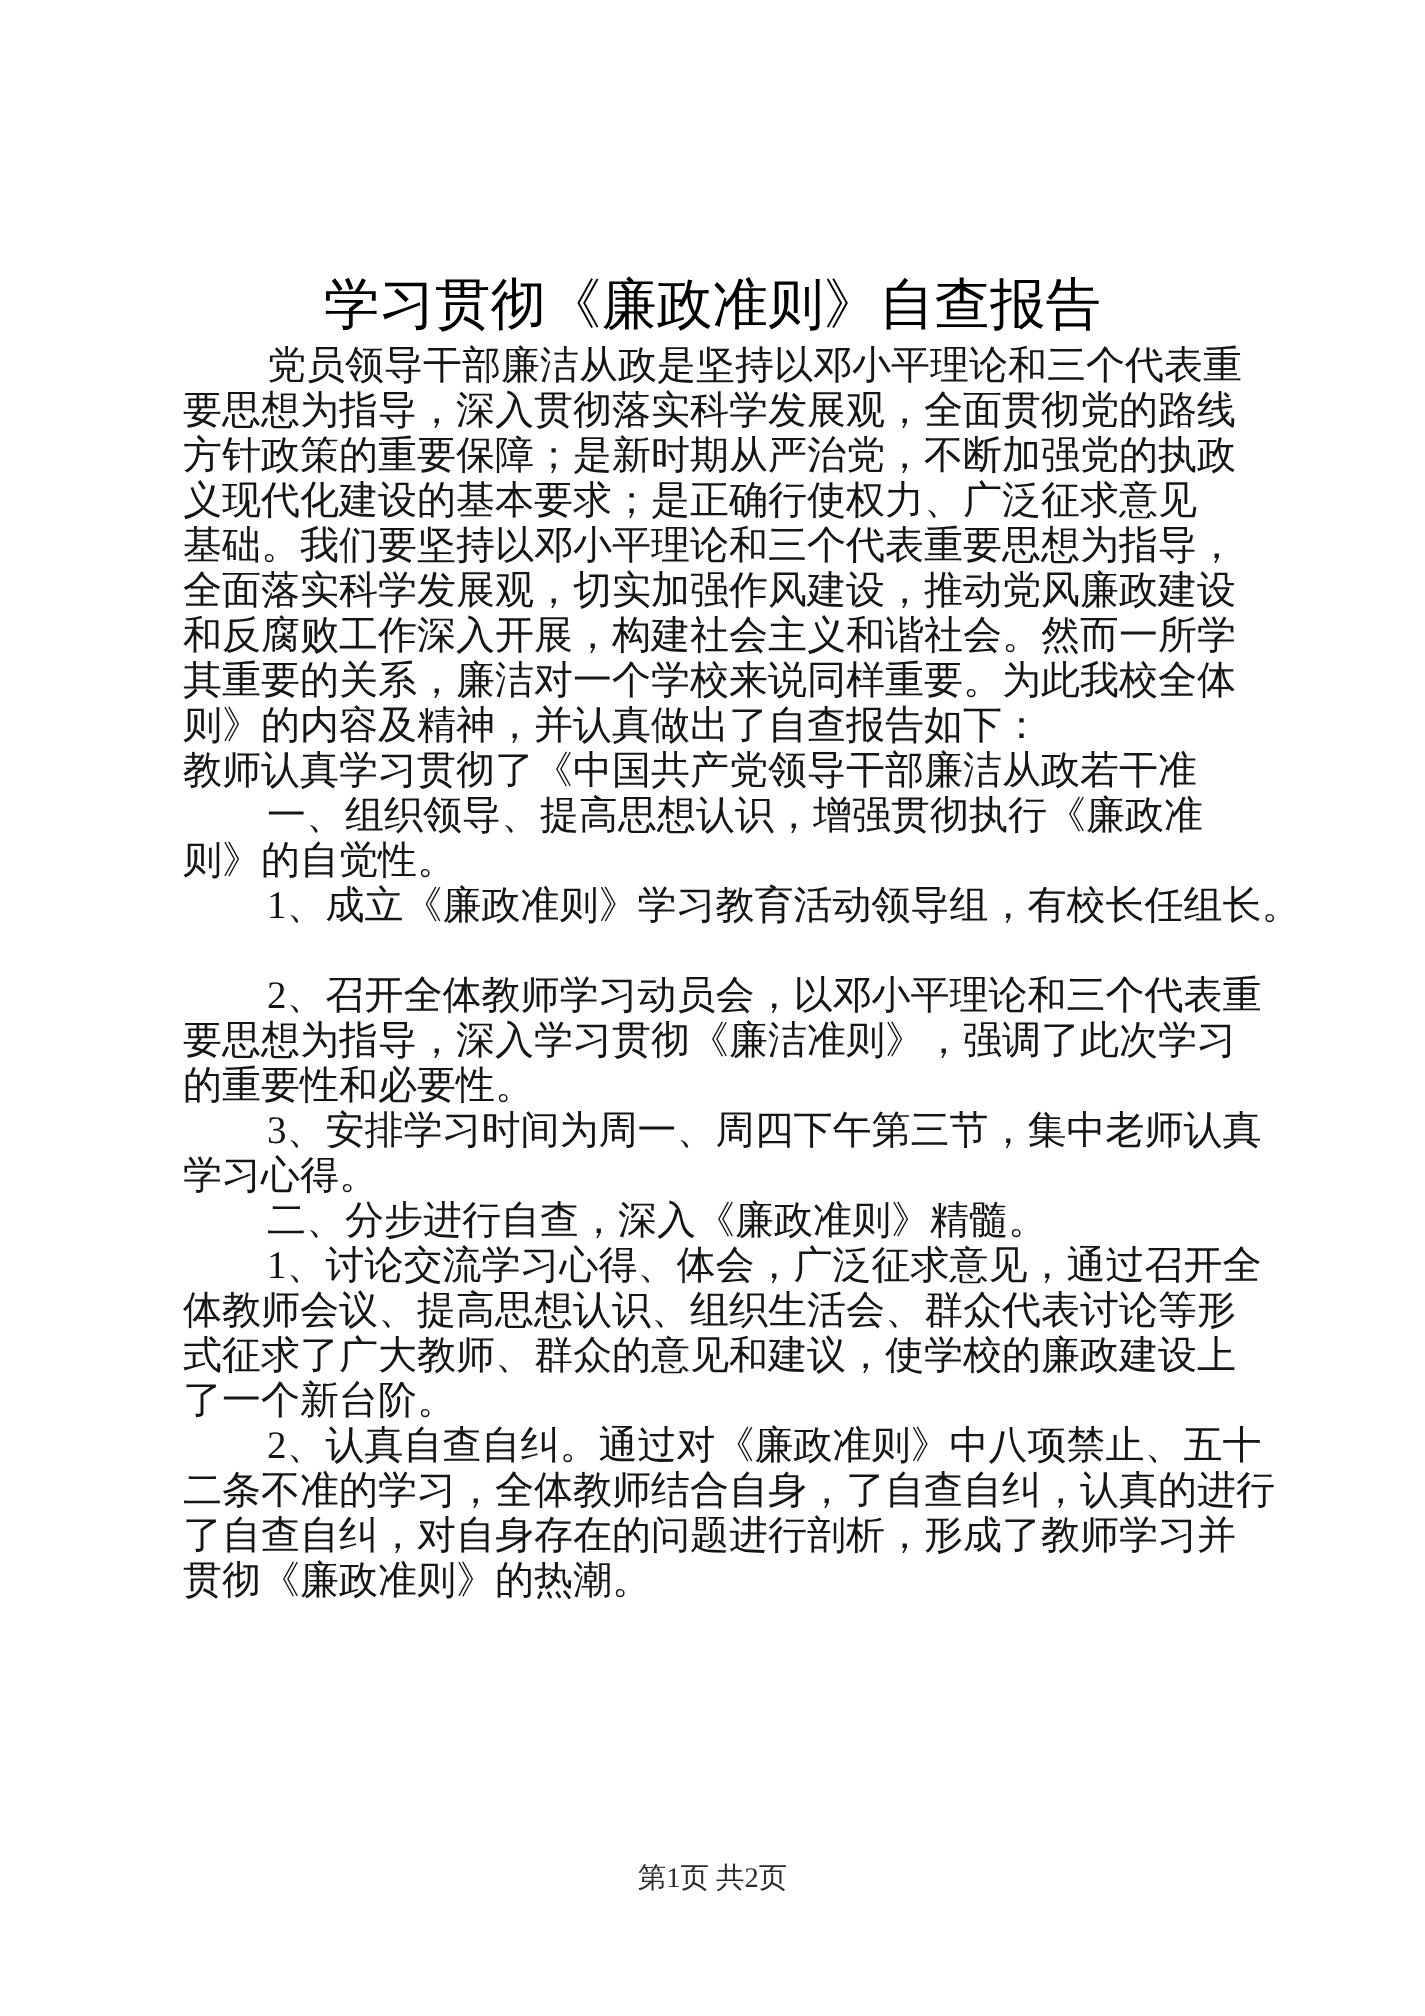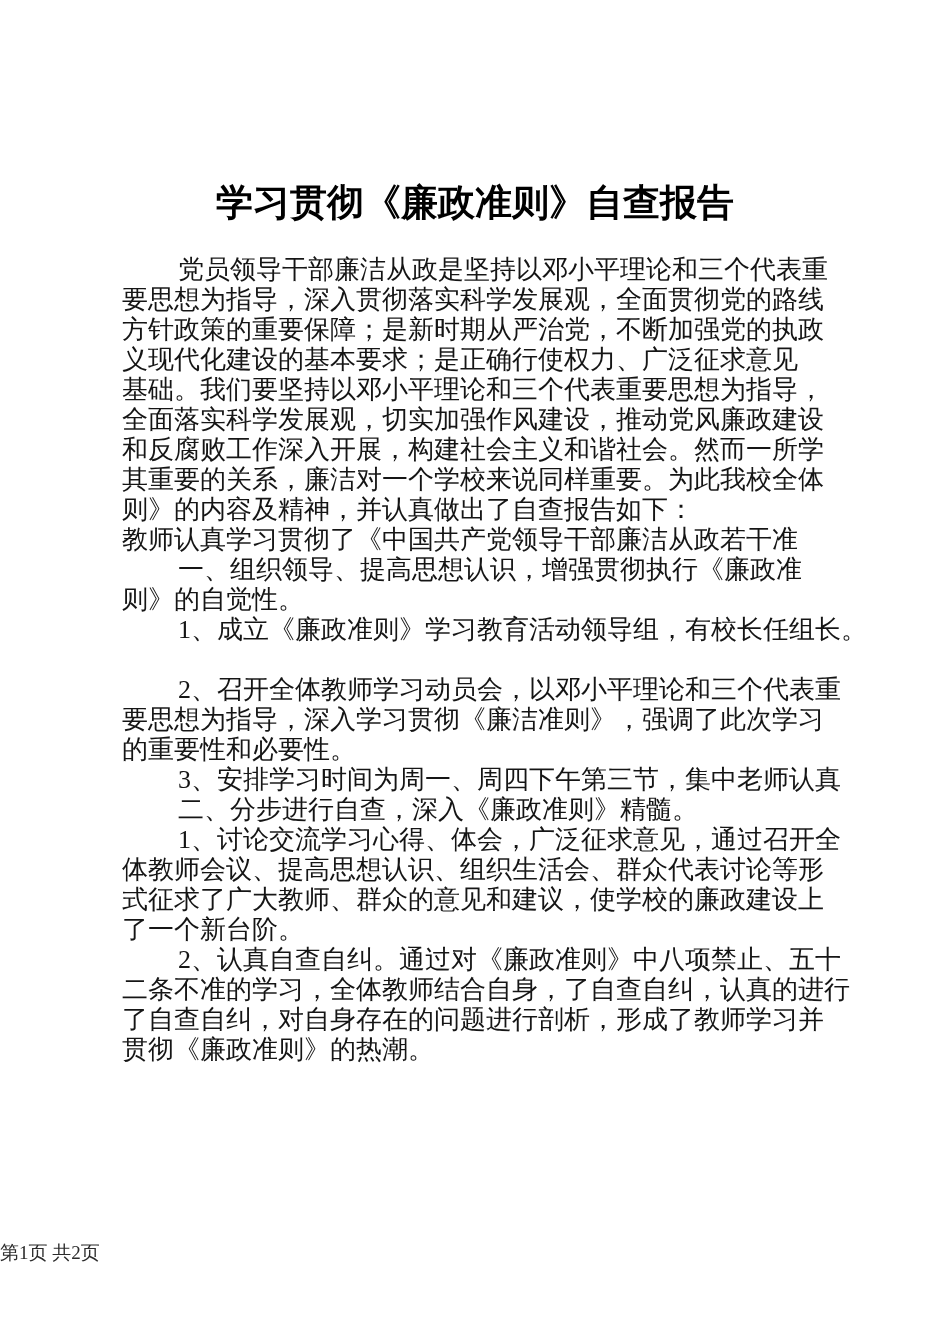--- a/index.html
+++ b/index.html
@@ -17,28 +17,28 @@
     color: #151515;
   }
   .doc-title {
     position: absolute;
     top: 180px;
     left: 0;
     width: 100%;
     margin: 0;
     text-align: center;
     font-family: "Liberation Sans", "DejaVu Sans", sans-serif;
-    font-weight: 700;
+    font-weight: 400;
     font-size: 37px;
     line-height: 46px;
     color: #000000;
   }
   .doc-body {
     position: absolute;
-    top: 255px;
+    top: 229px;
     left: 122px;
     width: 712px;
   }
   .line {
     height: 30px;
     line-height: 30px;
     font-size: 26px;
     white-space: nowrap;
     font-weight: 400;
   }
@@ -46,20 +46,21 @@
     padding-left: 56px;
   }
   .line.blank {
     height: 30px;
   }
   .page-footer {
     position: absolute;
     top: 1241px;
     left: 0;
     width: 100%;
+    text-align: center;
     font-size: 19px;
     line-height: 24px;
     color: #2b2b2b;
   }
 </style>
 </head>
 <body>
 
 <div class="page">
   <h1 class="doc-title">学习贯彻《廉政准则》自查报告</h1>
@@ -76,20 +77,21 @@
       <div class="line">则》的内容及精神，并认真做出了自查报告如下：</div>
       <div class="line">教师认真学习贯彻了《中国共产党领导干部廉洁从政若干准</div>
       <div class="line indent">一、组织领导、提高思想认识，增强贯彻执行《廉政准</div>
       <div class="line">则》的自觉性。</div>
       <div class="line indent">1、成立《廉政准则》学习教育活动领导组，有校长任组长。</div>
       <div class="line blank"></div>
       <div class="line indent">2、召开全体教师学习动员会，以邓小平理论和三个代表重</div>
       <div class="line">要思想为指导，深入学习贯彻《廉洁准则》，强调了此次学习</div>
       <div class="line">的重要性和必要性。</div>
       <div class="line indent">3、安排学习时间为周一、周四下午第三节，集中老师认真</div>
+      <div class="line">学习心得。</div>
       <div class="line indent">二、分步进行自查，深入《廉政准则》精髓。</div>
       <div class="line indent">1、讨论交流学习心得、体会，广泛征求意见，通过召开全</div>
       <div class="line">体教师会议、提高思想认识、组织生活会、群众代表讨论等形</div>
       <div class="line">式征求了广大教师、群众的意见和建议，使学校的廉政建设上</div>
       <div class="line">了一个新台阶。</div>
       <div class="line indent">2、认真自查自纠。通过对《廉政准则》中八项禁止、五十</div>
       <div class="line">二条不准的学习，全体教师结合自身，了自查自纠，认真的进行</div>
       <div class="line">了自查自纠，对自身存在的问题进行剖析，形成了教师学习并</div>
       <div class="line">贯彻《廉政准则》的热潮。</div>
     </div>

